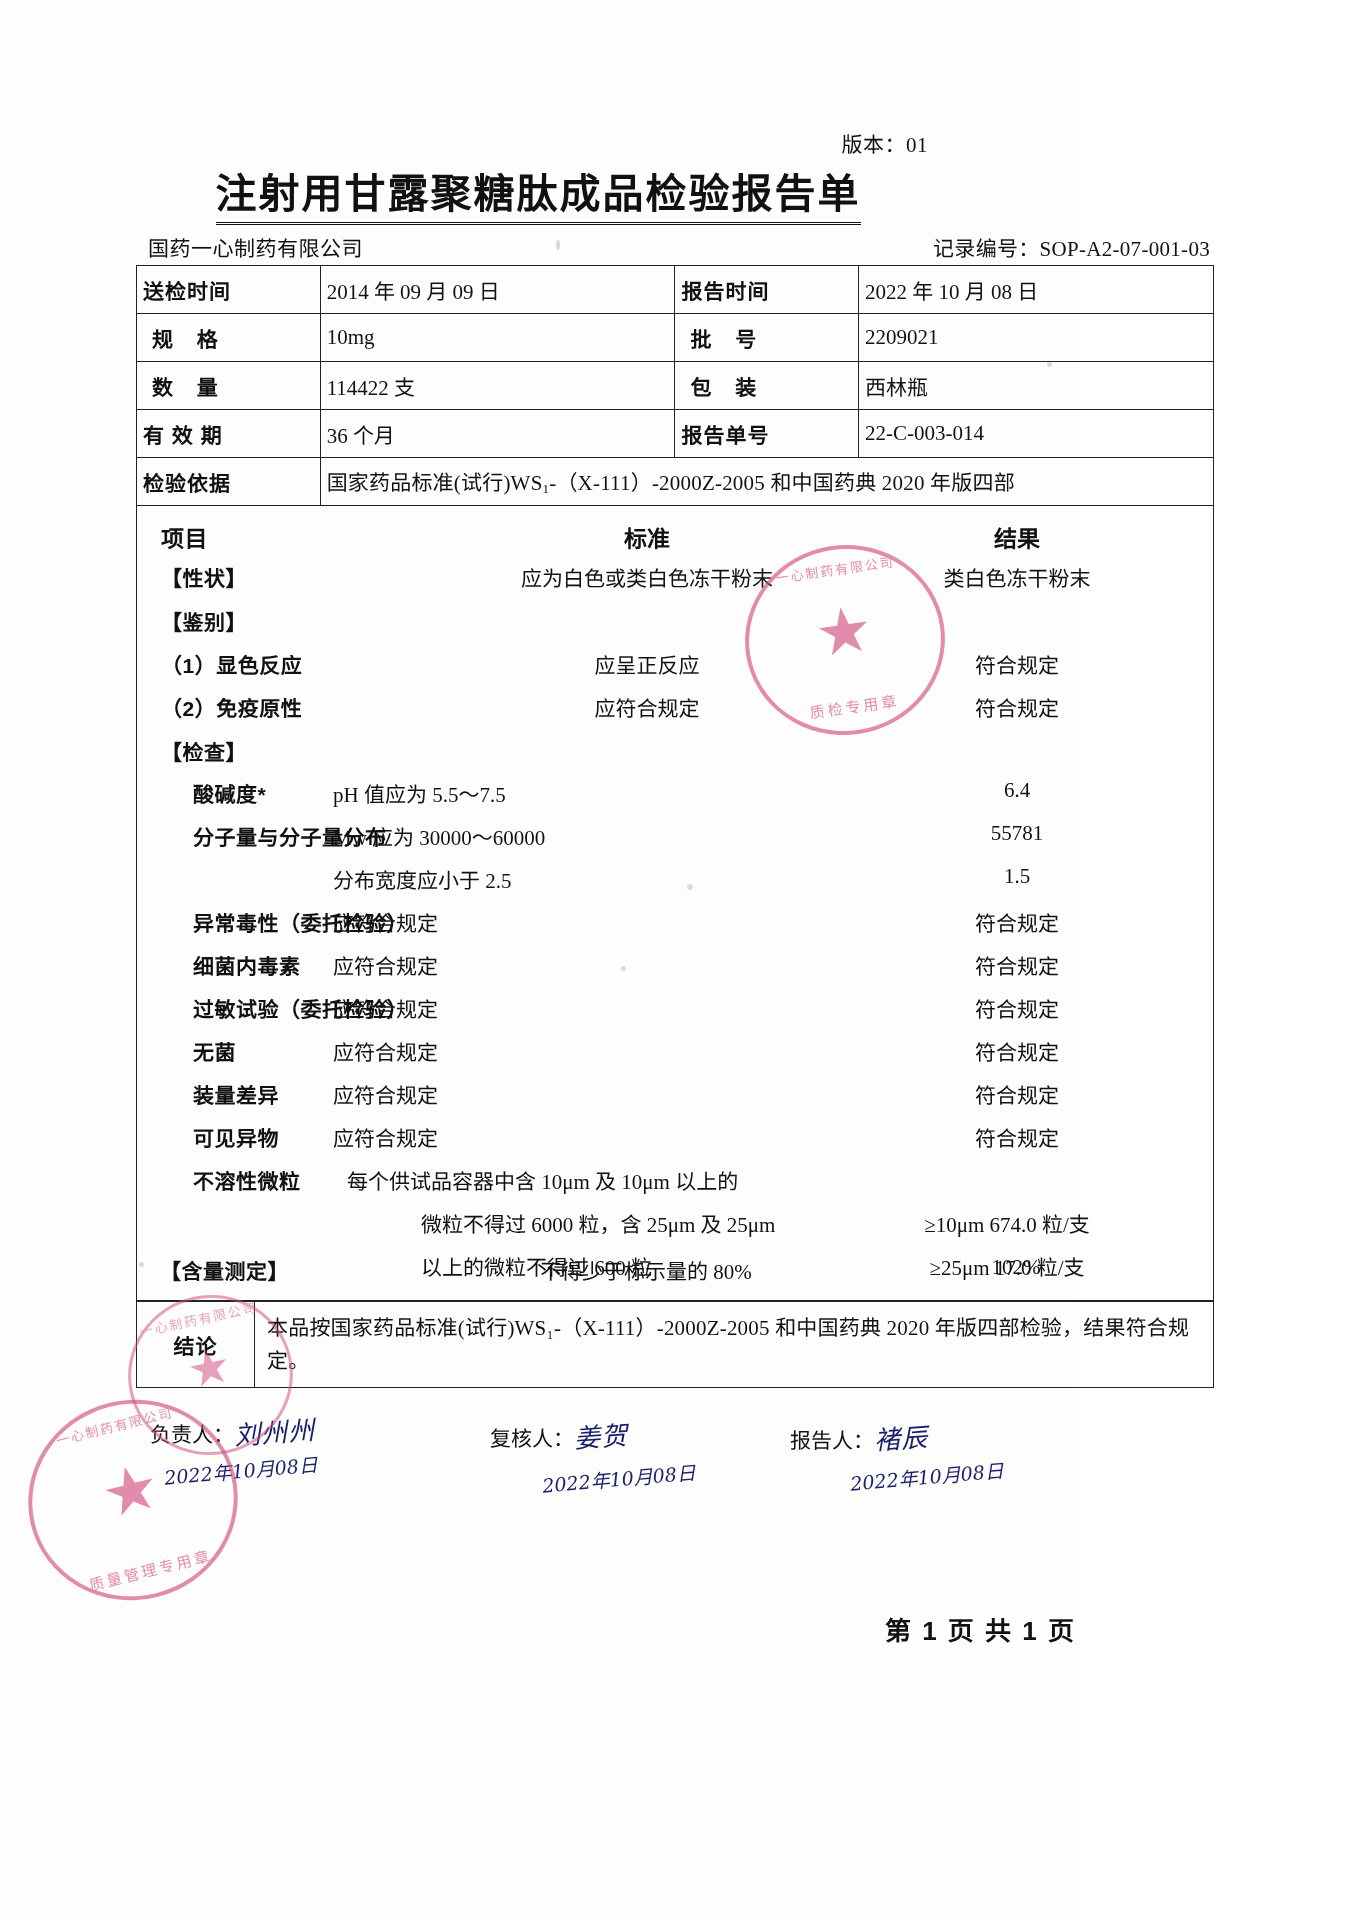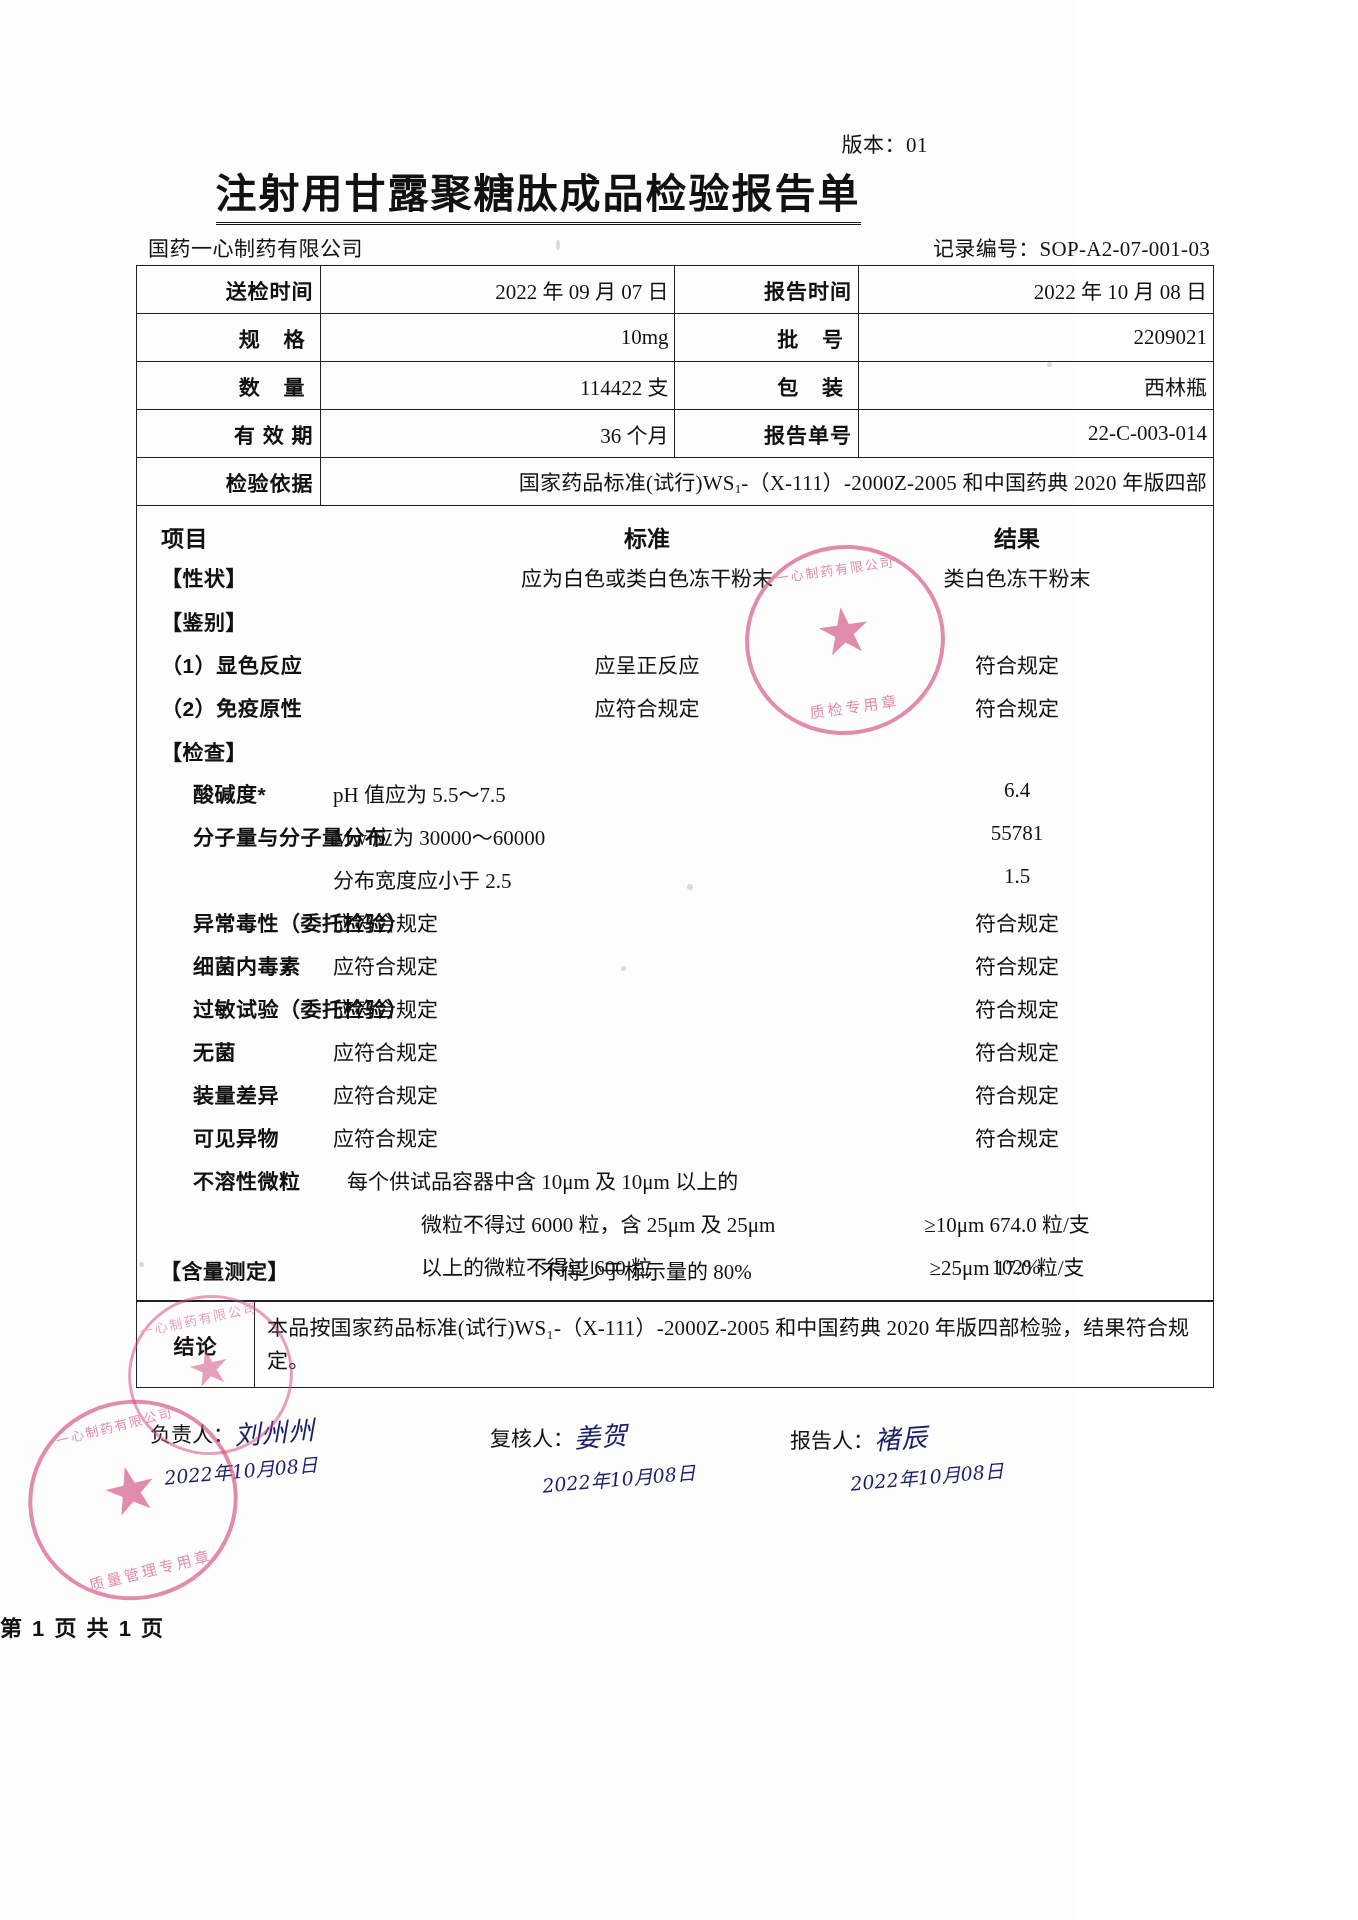--- a/index.html
+++ b/index.html
@@ -68,21 +68,21 @@
     position: absolute;
     top: 265px;
     left: 136px;
     width: 1078px;
     border-collapse: collapse;
     font-size: 21px;
   }
   table.info td {
     border: 1.6px solid #222;
     height: 48px;
-    text-align: right;
+    text-align: left;
     vertical-align: middle;
     padding: 2px 6px;
   }
   td.lbl {
     width: 148px;
     font-family: "Liberation Sans", "DejaVu Sans", sans-serif;
     font-weight: bold;
     letter-spacing: 1px;
     white-space: nowrap;
   }
@@ -203,24 +203,24 @@
     font-size: 19px;
     transform: rotate(-5deg);
     white-space: nowrap;
   }
 
   
   .footer {
     position: absolute;
     top: 1610px;
     left: 0; right: 0;
-    text-align: left;
-    font-family: "Liberation Sans", "DejaVu Sans", sans-serif;
-    font-weight: bold;
-    font-size: 22px;
+    text-align: right;
+    font-family: "Liberation Sans", "DejaVu Sans", sans-serif;
+    font-weight: bold;
+    font-size: 26px;
     letter-spacing: 2px;
   }
 
   
   .stamp {
     position: absolute;
     border-radius: 50%;
     border: 4px solid #d0467e;
     opacity: 0.62;
     color: #d0467e;
@@ -290,21 +290,21 @@
 
   <div class="meta-row">
     <span class="company">国药一心制药有限公司</span>
     <span class="record">记录编号：SOP-A2-07-001-03</span>
   </div>
 
   <table class="info">
     <tbody>
         <tr>
       <td class="lbl">送检时间</td>
-      <td class="val">2022 年 09 月 07 日</td>
+      <td class="val">2014 年 09 月 09 日</td>
       <td class="lbl">报告时间</td>
       <td class="val">2022 年 10 月 08 日</td>
     </tr>
     <tr>
       <td class="lbl spaced">规  格</td>
       <td class="val">10mg</td>
       <td class="lbl spaced">批  号</td>
       <td class="val">2209021</td>
     </tr>
     <tr>

